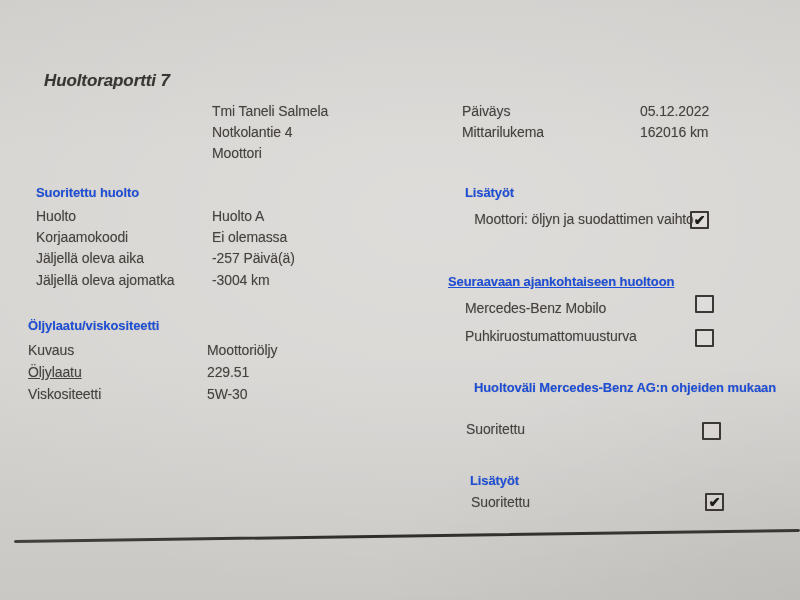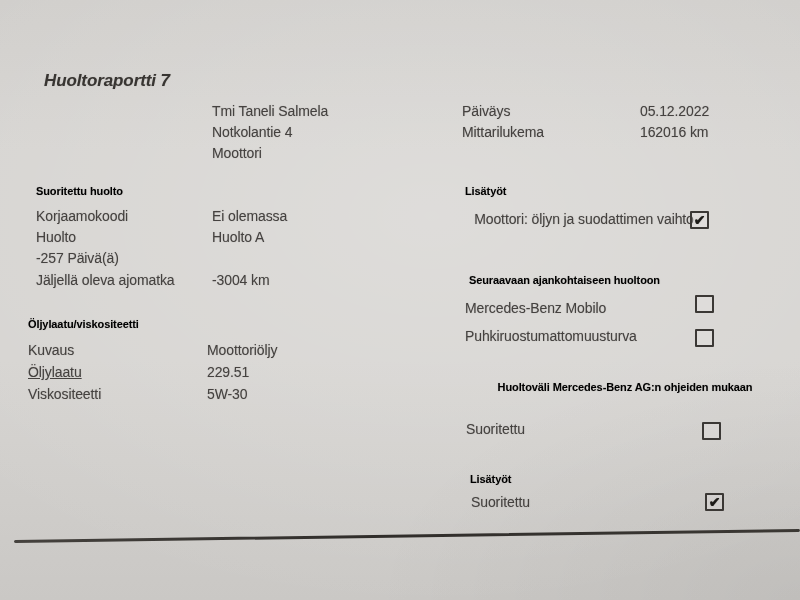--- a/index.html
+++ b/index.html
@@ -9,21 +9,21 @@
     font-family:"Liberation Sans", sans-serif;
     color:#454240;
     background:
       radial-gradient(130% 110% at 54% 36%, rgba(255,255,255,0.20) 0%, rgba(255,255,255,0.08) 38%, rgba(0,0,0,0) 60%),
       radial-gradient(120% 90% at 100% 100%, rgba(0,0,0,0.05) 0%, rgba(0,0,0,0) 45%),
       linear-gradient(180deg, #d0cecb 0%, #d6d4d1 25%, #d6d4d1 60%, #cac8c5 100%);
     text-shadow:0 0 1px rgba(86,82,78,0.35);
   }
   .abs { position:absolute; }
   .t  { font-size:14px; letter-spacing:-0.1px; }
-  .h  { font-size:11px; font-weight:700; color:#000000; letter-spacing:-0.1px; white-space:nowrap; }
+  .h  { font-size:13px; font-weight:700; color:#1d4ed8; letter-spacing:-0.1px; white-space:nowrap; }
   .title { font-size:17px; font-weight:700; color:#383532; letter-spacing:-0.1px; }
   .kv { display:flex; white-space:nowrap; }
   .kv .k { flex:0 0 176px; }
   .meta .kv .k { flex:0 0 178px; }
   .company { line-height:21px; white-space:nowrap; }
   .meta    { line-height:21px; }
   .sec1rows{ line-height:21.2px; }
   .sec2rows{ line-height:22px; }
   .wrapblock { display:inline-block; line-height:22.5px;text-align:center; }
   .cb {
@@ -56,28 +56,29 @@
   </div>
   <div class="kv">
     <span class="k">Mittarilukema</span>
     <span class="v">162016 km</span>
   </div>
 </div>
 
 <div class="abs h" style="left:36px; top:185px;">Suoritettu huolto</div>
 <div class="abs sec1rows t" style="left:36px; top:206px;">
   <div class="kv">
+    <span class="k">Huolto</span>
+    <span class="v">Huolto A</span>
+  </div>
+  <div class="kv">
     <span class="k">Korjaamokoodi</span>
     <span class="v">Ei olemassa</span>
   </div>
   <div class="kv">
-    <span class="k">Huolto</span>
-    <span class="v">Huolto A</span>
-  </div>
-  <div class="kv">
+    <span class="k">Jäljellä oleva aika</span>
     <span class="v">-257 Päivä(ä)</span>
   </div>
   <div class="kv">
     <span class="k">Jäljellä oleva ajomatka</span>
     <span class="v">-3004 km</span>
   </div>
 </div>
 
 <div class="abs h" style="left:28px; top:318px;">Öljylaatu/viskositeetti</div>
 <div class="abs sec2rows t" style="left:28px; top:339px;">
@@ -92,21 +93,21 @@
   <div class="kv">
     <span class="k" style="flex-basis:179px;">Viskositeetti</span>
     <span class="v">5W-30</span>
   </div>
 </div>
 
 <div class="abs h" style="left:465px; top:185px;">Lisätyöt</div>
 <div class="abs t wrapblock" style="left:465px; top:208px; width:238px;">Moottori: öljyn ja suodattimen vaihto</div>
 <span class="cb checked" style="left:690px; top:211px;">✔</span>
 
-<div class="abs h" style="left:469px; top:274px;">Seuraavaan ajankohtaiseen huoltoon</div>
+<div class="abs h" style="left:448px; top:274px;text-decoration:underline;">Seuraavaan ajankohtaiseen huoltoon</div>
 <div class="abs t" style="left:465px; top:300px; white-space:nowrap;">Mercedes-Benz Mobilo</div>
 <span class="cb" style="left:695px; top:295px;"></span>
 <div class="abs t" style="left:465px; top:328px; white-space:nowrap;">Puhkiruostumattomuusturva</div>
 <span class="cb" style="left:695px; top:329px;"></span>
 
 <div class="abs h wrapblock" style="left:465px; top:376px; width:320px; white-space:normal; line-height:23.5px;">Huoltoväli Mercedes-Benz AG:n ohjeiden mukaan</div>
 <div class="abs t" style="left:466px; top:421px; white-space:nowrap;">Suoritettu</div>
 <span class="cb" style="left:702px; top:422px;"></span>
 
 <div class="abs h" style="left:470px; top:473px;">Lisätyöt</div>

